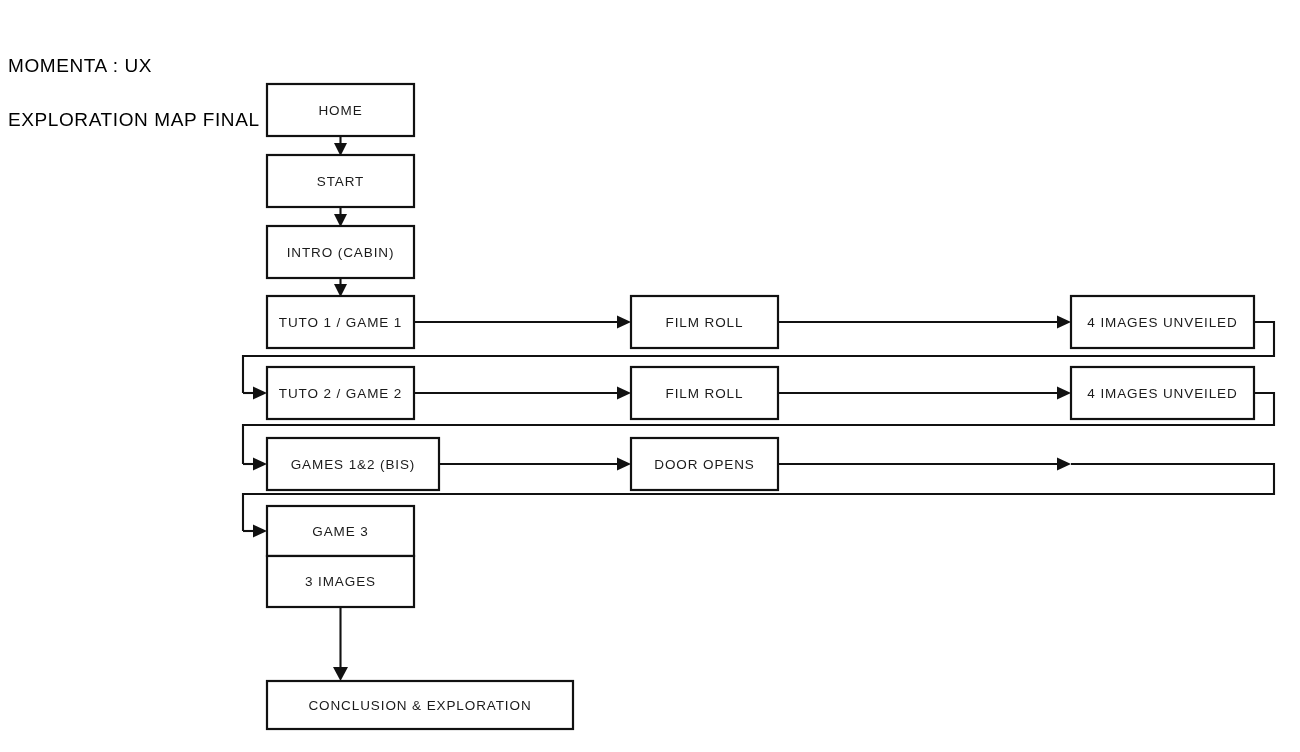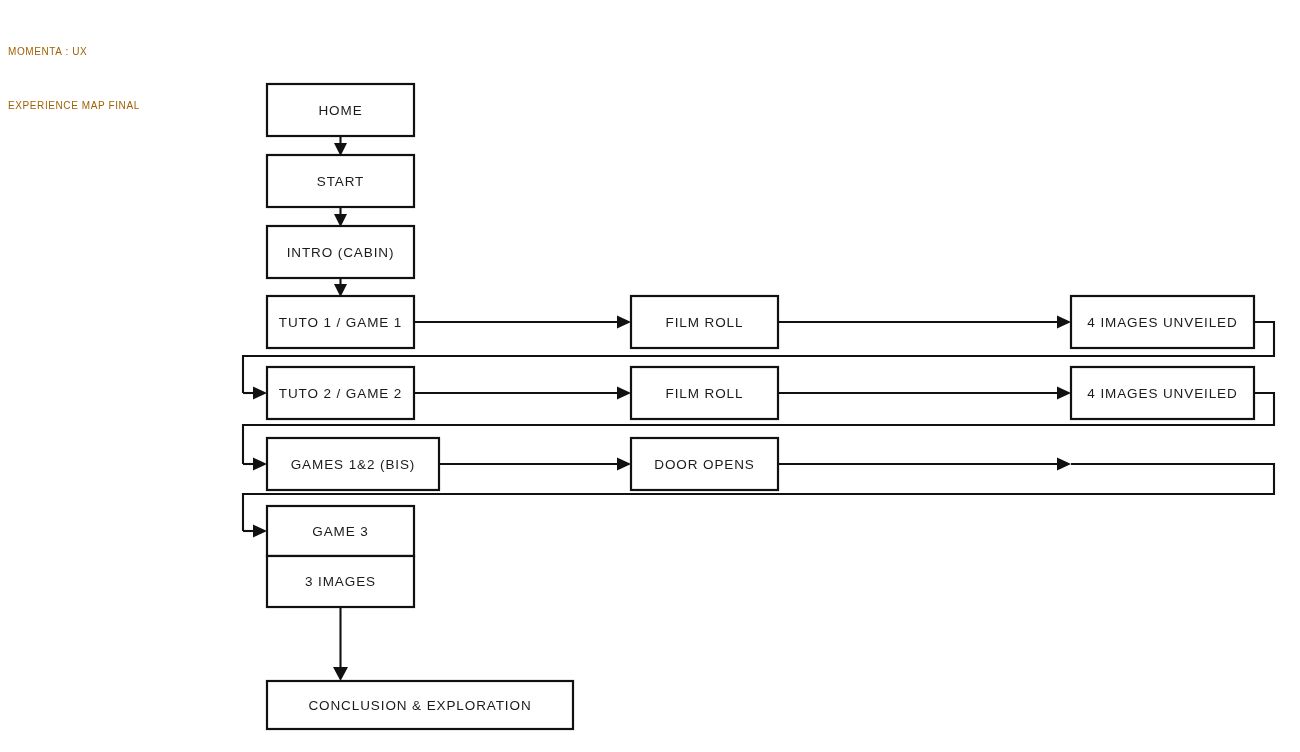--- a/index.html
+++ b/index.html
@@ -11,25 +11,25 @@
     width: 1300px;
     height: 752px;
     position: relative;
     overflow: hidden;
     font-family: "Liberation Sans", sans-serif;
     color: #111111;
   }
   #title-block {
     position: absolute;
     left: 8px;
-    top: 7px;
-    font-size: 10px;
+    top: 21px;
+    font-size: 19px;
     line-height: 18px;
     letter-spacing: 0.6px;
-    color: #a16207;
+    color: #000000;
     white-space: pre;
   }
   #title-block div { white-space: pre; }
   #flow-canvas {
     position: absolute;
     left: 0;
     top: 0;
     width: 1300px;
     height: 752px;
   }
@@ -51,21 +51,21 @@
     stroke-width: 2.1;
     fill: none;
   }
   .arrow-head { fill: #111111; }
 </style>
 </head>
 <body>
 
 <div id="title-block">
   <div>MOMENTA : UX</div>
-  <div>EXPERIENCE MAP FINAL</div>
+  <div>EXPLORATION MAP FINAL</div>
 </div>
 
 <svg id="flow-canvas" viewBox="0 0 1300 752">
 
   <g>
 
     <g>
       <line class="edge-line" x1="340.5" y1="136" x2="340.5" y2="148"></line>
       <polygon class="arrow-head" points="340.5,156 334,143 347,143"></polygon>
     </g>

